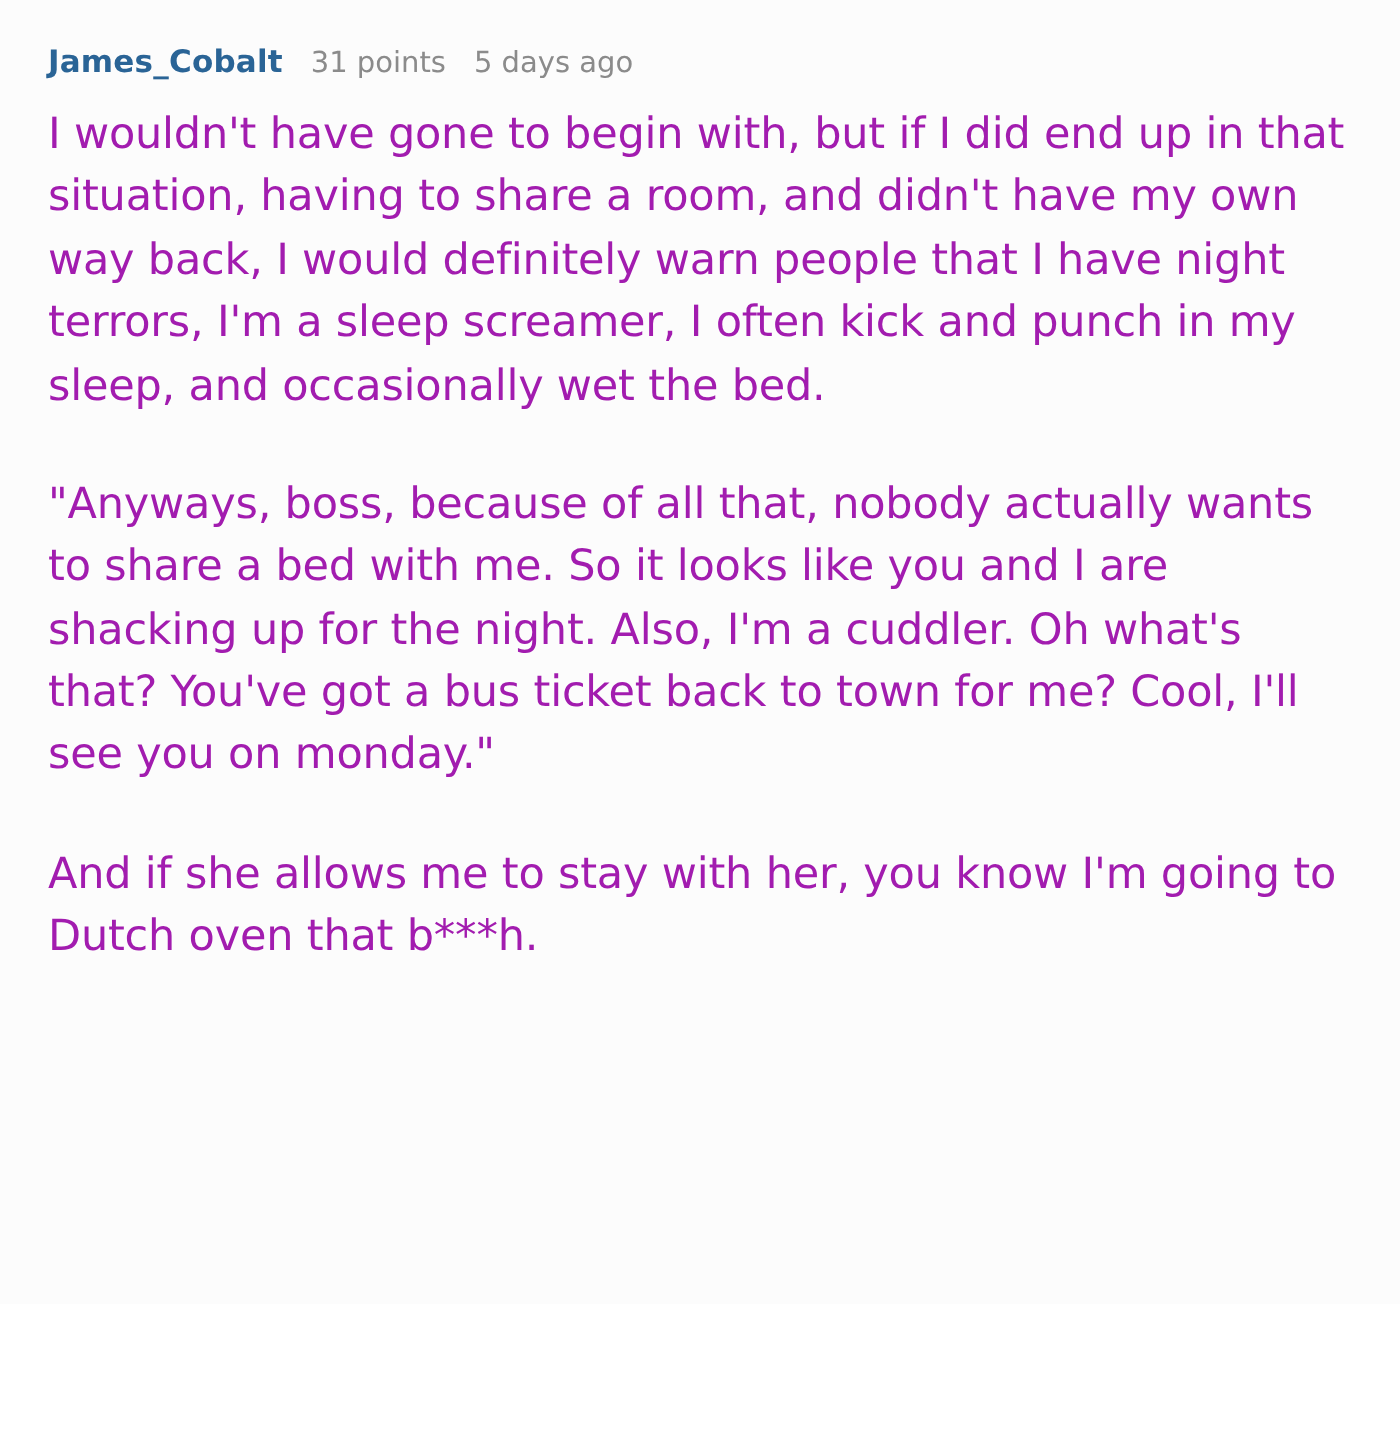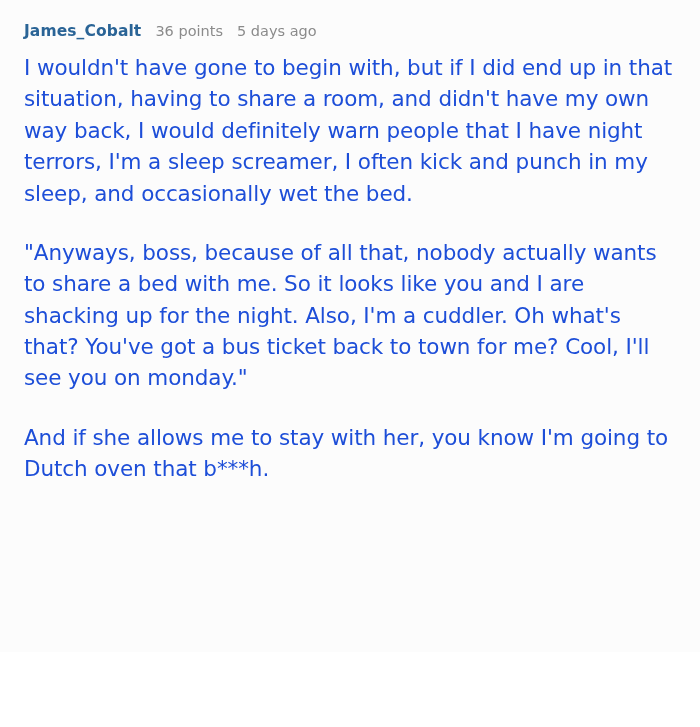--- a/index.html
+++ b/index.html
@@ -34,38 +34,38 @@
     font-weight: bold;
     letter-spacing: 0.1px;
   }
   .points, .timestamp {
     color: #8b8b8b;
     font-size: 14.5px;
   }
   .body {
     font-size: 21.5px;
     line-height: 1.46;
-    color: #1d4ed8;
+    color: #a21caf;
     letter-spacing: -0.1px;
   }
   .para {
     margin: 0 0 28px 0;
   }
   .para:last-child {
     margin-bottom: 12px;
   }
 </style>
 </head>
 <body>
 
 <div class="comment">
 
   <div class="meta">
     <span class="author">James_Cobalt</span>
-    <span class="points">36 points</span>
+    <span class="points">31 points</span>
     <span class="timestamp">5 days ago</span>
   </div>
 
   <div class="body">
     <p class="para">I wouldn't have gone to begin with, but if I did end up in that situation, having to share a room, and didn't have my own way back, I would definitely warn people that I have night terrors, I'm a sleep screamer, I often kick and punch in my sleep, and occasionally wet the bed.</p>
     <p class="para">"Anyways, boss, because of all that, nobody actually wants to share a bed with me. So it looks like you and I are shacking up for the night. Also, I'm a cuddler. Oh what's that? You've got a bus ticket back to town for me? Cool, I'll see you on monday."</p>
     <p class="para">And if she allows me to stay with her, you know I'm going to Dutch oven that b***h.</p>
   </div>
 
 </div>

